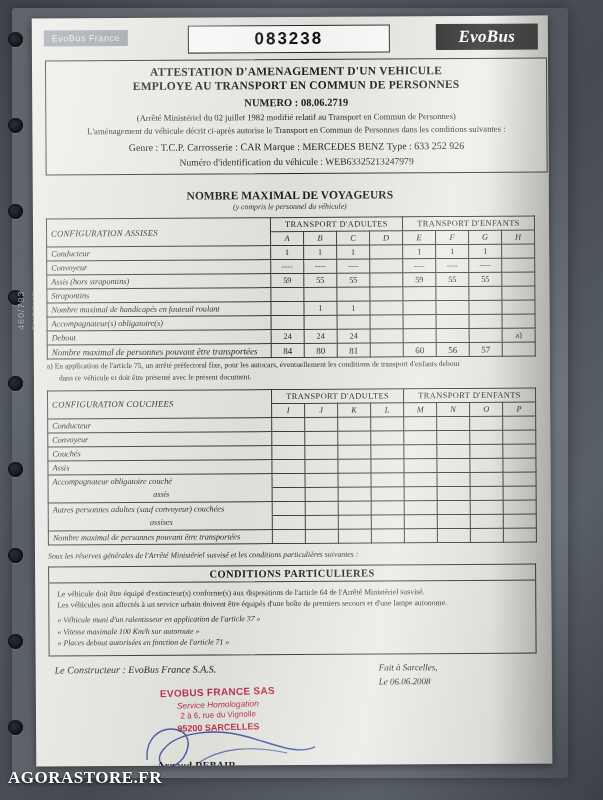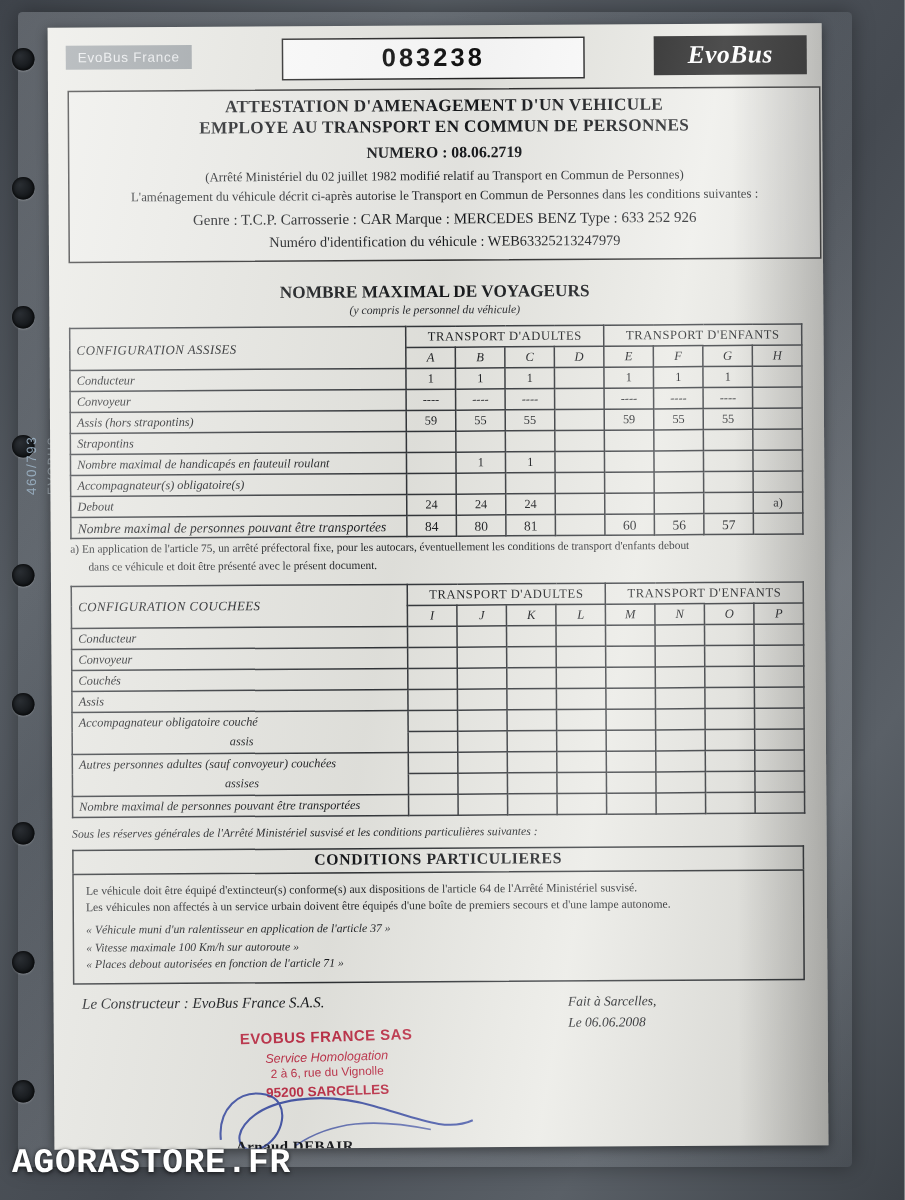--- a/index.html
+++ b/index.html
@@ -141,22 +141,22 @@
     letter-spacing:1px;opacity:.85;white-space:nowrap;
   }
   .spine2{
     position:absolute;left:30px;top:330px;
     transform:rotate(-90deg);transform-origin:left top;
     color:#b9c6cf;font-family:"Liberation Sans",sans-serif;font-size:8px;
     letter-spacing:1px;opacity:.7;white-space:nowrap;
   }
   .watermark{
     position:absolute;left:8px;bottom:12px;
-    color:#fff;font-family:Liberation Mono, monospace;
-    font-weight:bold;font-size:23px;letter-spacing:.5px;
+    color:#fff;font-family:Liberation Serif, serif;
+    font-weight:bold;font-size:17px;letter-spacing:.5px;
     text-shadow:0 1px 3px rgba(0,0,0,.8);
   }
 </style>
 </head>
 <body>
 
 <div class="bg"></div>
 <div class="sleeve"></div>
 
 <div class="hole" style="top:32px"></div>

